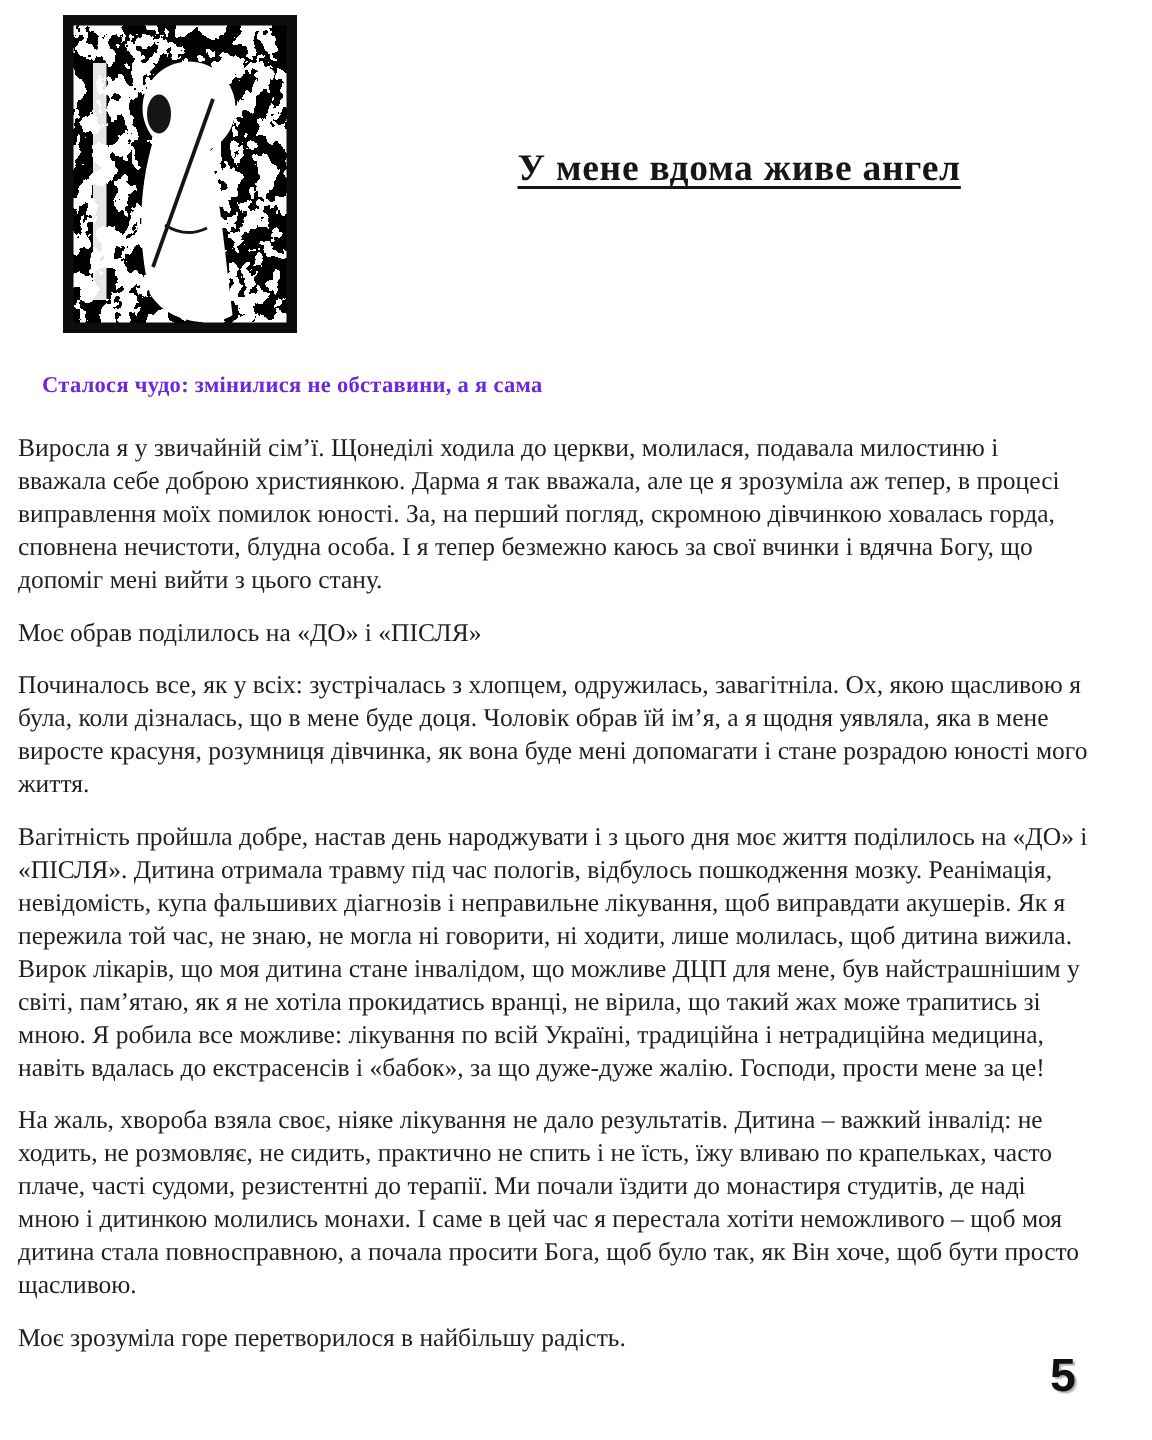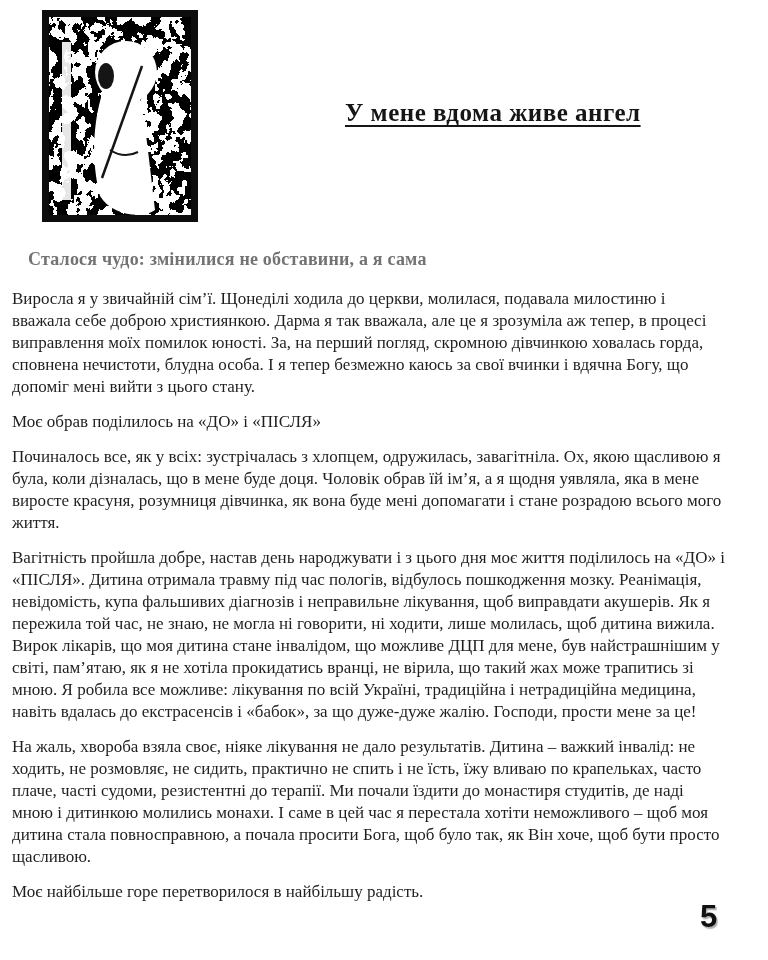--- a/index.html
+++ b/index.html
@@ -33,24 +33,24 @@
     white-space: nowrap;
     text-decoration: underline;
     text-decoration-thickness: 2px;
     text-underline-offset: 4px;
     color: #161616;
   }
   .heading {
     position: absolute;
     left: 28px;
     top: 249px;
-    font-size: 18px;
+    font-size: 15px;
     font-weight: 700;
     letter-spacing: 0.2px;
-    color: #737373;
+    color: #6d28d9;
   }
   .body-text {
     position: absolute;
     left: 12px;
     top: 288px;
     width: 714px;
     font-size: 17px;
     line-height: 22px;
     color: #1f1f1f;
   }
@@ -102,21 +102,21 @@
     <rect x="3.5" y="3.5" width="149" height="205" fill="none" stroke="#0d0d0d" stroke-width="7"></rect>
   </svg>
 
   <div class="title">У мене вдома живе ангел</div>
 
   <div class="heading">Сталося чудо: змінилися не обставини, а я сама</div>
 
   <div class="body-text">
     <p>Виросла я у звичайній сім’ї. Щонеділі ходила до церкви, молилася, подавала милостиню і вважала себе доброю християнкою. Дарма я так вважала, але це я зрозуміла аж тепер, в процесі виправлення моїх помилок юності. За, на перший погляд, скромною дівчинкою ховалась горда, сповнена нечистоти, блудна особа. І я тепер безмежно каюсь за свої вчинки і вдячна Богу, що допоміг мені вийти з цього стану.</p>
     <p>Моє обрав поділилось на «ДО» і «ПІСЛЯ»</p>
-    <p>Починалось все, як у всіх: зустрічалась з хлопцем, одружилась, завагітніла. Ох, якою щасливою я була, коли дізналась, що в мене буде доця. Чоловік обрав їй ім’я, а я щодня уявляла, яка в мене виросте красуня, розумниця дівчинка, як вона буде мені допомагати і стане розрадою всього мого життя.</p>
+    <p>Починалось все, як у всіх: зустрічалась з хлопцем, одружилась, завагітніла. Ох, якою щасливою я була, коли дізналась, що в мене буде доця. Чоловік обрав їй ім’я, а я щодня уявляла, яка в мене виросте красуня, розумниця дівчинка, як вона буде мені допомагати і стане розрадою юності мого життя.</p>
     <p>Вагітність пройшла добре, настав день народжувати і з цього дня моє життя поділилось на «ДО» і «ПІСЛЯ». Дитина отримала травму під час пологів, відбулось пошкодження мозку. Реанімація, невідомість, купа фальшивих діагнозів і неправильне лікування, щоб виправдати акушерів. Як я пережила той час, не знаю, не могла ні говорити, ні ходити, лише молилась, щоб дитина вижила. Вирок лікарів, що моя дитина стане інвалідом, що можливе ДЦП для мене, був найстрашнішим у світі, пам’ятаю, як я не хотіла прокидатись вранці, не вірила, що такий жах може трапитись зі мною. Я робила все можливе: лікування по всій Україні, традиційна і нетрадиційна медицина, навіть вдалась до екстрасенсів і «бабок», за що дуже-дуже жалію. Господи, прости мене за це!</p>
     <p>На жаль, хвороба взяла своє, ніяке лікування не дало результатів. Дитина – важкий інвалід: не ходить, не розмовляє, не сидить, практично не спить і не їсть, їжу вливаю по крапельках, часто плаче, часті судоми, резистентні до терапії. Ми почали їздити до монастиря студитів, де наді мною і дитинкою молились монахи. І саме в цей час я перестала хотіти неможливого – щоб моя дитина стала повносправною, а почала просити Бога, щоб було так, як Він хоче, щоб бути просто щасливою.</p>
-    <p>Моє найбільше горе перетворилося в найбільшу радість.</p>
+    <p>Моє зрозуміла горе перетворилося в найбільшу радість.</p>
   </div>
 
   <div class="page-number">5</div>
 
 </div>
 
 </body></html>

